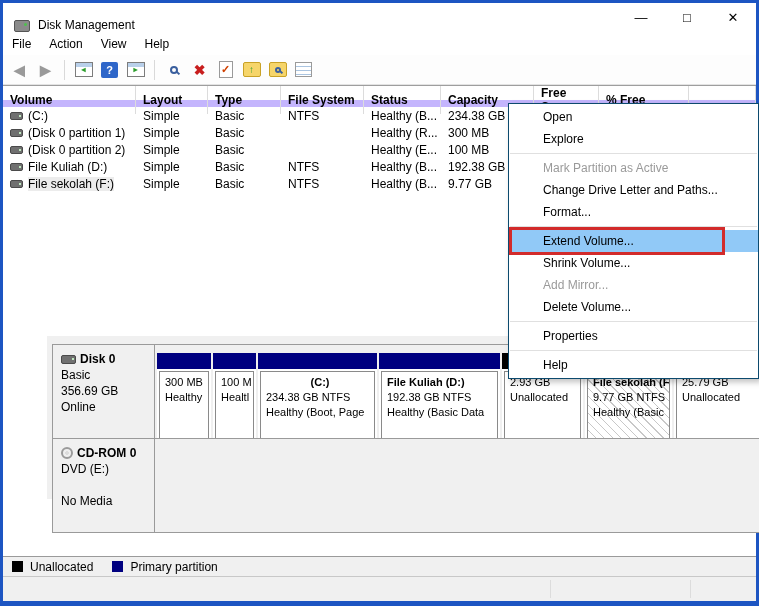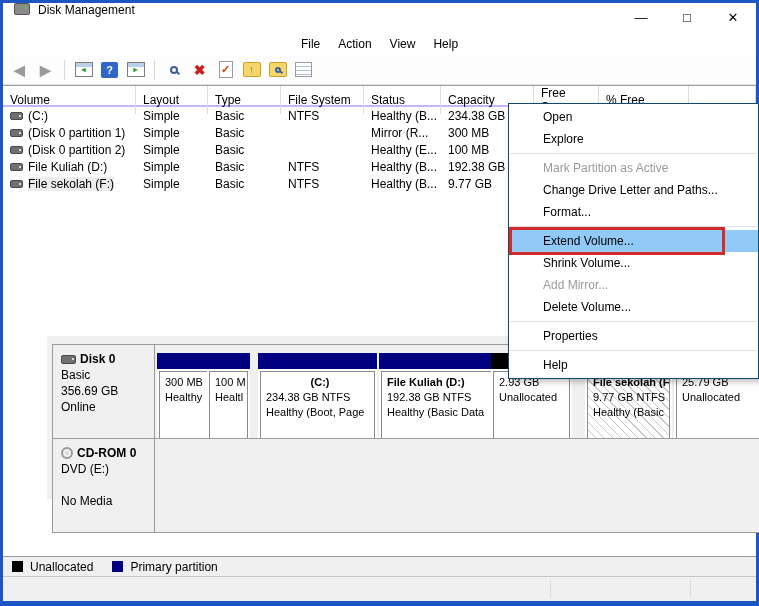--- a/index.html
+++ b/index.html
@@ -1,49 +1,49 @@
 <!DOCTYPE html>
 <html><head>
 <meta charset="utf-8">
 <style>
   * { margin:0; padding:0; box-sizing:border-box; }
   html,body { width:759px; height:606px; overflow:hidden; font-family:"Liberation Sans",sans-serif; }
   .window { position:absolute; inset:0; border:3px solid #1d55c2; border-bottom-width:5px; background:#fff; }
 
   
-  .titlebar { position:absolute; left:0; top:0; width:753px; height:29px; background:#fff; display:flex; align-items:flex-start; }
+  .titlebar { position:absolute; left:0; top:0; width:753px; height:29px; background:#fff; display:flex; align-items:flex-end; }
   .title-icon { width:16px; height:12px; margin:0 8px 0 11px; background:#8a8a8a; border:1px solid #555; border-radius:2px; position:relative; }
   .title-icon:before { content:""; position:absolute; right:2px; top:2px; width:3px; height:3px; background:#4cc24c; border-radius:50%; }
   .title-text { font-size:12px; color:#000; }
   .win-controls { margin-left:auto; display:flex; height:100%; }
   .win-btn { width:46px; height:100%; display:flex; align-items:center; justify-content:center; font-size:13px; color:#000; }
 
   
-  .menubar { position:absolute; left:0; top:29px; width:753px; height:23px; background:#fff; display:flex; align-items:center; font-size:12px;justify-content:center; }
+  .menubar { position:absolute; left:0; top:29px; width:753px; height:23px; background:#fff; display:flex; align-items:center; font-size:12px; }
   .menu-item { padding:3px 9px; }
 
   
   .toolbar { position:absolute; left:0; top:52px; width:753px; height:30px; background:#fdfdfd; border-bottom:1px solid #e3e3e3; display:flex; align-items:center; padding-left:6px; gap:5px; }
   .tb-sep { width:1px; height:20px; background:#d9d9d9; margin:0 3px; }
   .tbi { width:21px; height:20px; display:flex; align-items:center; justify-content:center; font-size:13px; }
   .arrow { color:#9a9a9a; font-size:14px; font-weight:bold; }
   .ic-win { width:18px; height:15px; border:1px solid #7c7c7c; background:linear-gradient(#b9d0ea 0 4px, #fff 4px); display:flex; align-items:center; justify-content:center; font-size:8px; color:#2e9e2e; font-weight:bold; }
   .ic-help { width:17px; height:16px; background:#2e66c9; color:#fff; font-weight:bold; font-size:11px; display:flex; align-items:center; justify-content:center; border-radius:2px; }
   .ic-x { color:#c81e1e; font-weight:bold; font-size:14px; }
   .ic-doc { width:14px; height:17px; border:1px solid #9a9a9a; background:#fff; color:#d04000; font-size:11px; font-weight:bold; display:flex; align-items:center; justify-content:center; }
   .ic-folder { width:18px; height:15px; background:#f6d56a; border:1px solid #c9a227; border-radius:2px; display:flex; align-items:center; justify-content:center; font-size:10px; font-weight:bold; }
   .ic-folder .up { color:#2e9e2e; }
   .mag { width:8px; height:8px; border:2px solid #3a5f9e; border-radius:50%; position:relative; }
   .mag:after { content:""; position:absolute; width:4px; height:2px; background:#3a5f9e; transform:rotate(45deg); right:-4px; bottom:-2px; }
   .ic-list { width:17px; height:15px; border:1px solid #9a9a9a; background:repeating-linear-gradient(#fff 0 3px, #aac4e0 3px 4px); }
 
   
   .volume-pane { position:absolute; left:0; top:82px; width:753px; height:251px; background:#fff; border-top:1px solid #9e9e9e; font-size:12px; }
   .vrow { display:grid; grid-template-columns:133px 72px 73px 83px 77px 93px 65px 90px 1fr; align-items:center; height:17px; }
-  .vhead { height:21px; border-bottom:2px solid #c4b5fd; }
+  .vhead { height:21px; border-bottom:7px solid #c4b5fd;font-weight:bold; }
   .vhead > div { height:100%; display:flex; align-items:center; padding-left:7px; border-right:1px solid #dcdcdc; color:#000; }
   .vcell { padding-left:7px; white-space:nowrap; overflow:hidden; }
   .vol-name { display:flex; align-items:center; gap:5px; padding-left:7px; }
   .drive-ico { width:13px; height:8px; background:#707070; border-radius:2px; border:1px solid #4a4a4a; flex:none; position:relative; }
   .drive-ico:before { content:""; position:absolute; right:1px; top:2px; width:2px; height:2px; background:#bfe8bf; }
   .sel-label { background:#ececec; }
 
   
   .graphic-pane { position:absolute; left:0; top:333px; width:753px; height:163px; background:#f0f0f0;margin-left:44px; }
   .disk-row { position:absolute; left:5px; width:728px; border:1px solid #9a9a9a; background:#f0f0f0; }
@@ -170,21 +170,21 @@
         <div></div>
     </div>
     <div class="vrow">
       <div class="vol-name">
           <span class="drive-ico"></span>
           <span>(Disk 0 partition 1)</span>
         </div>
       <div class="vcell">Simple</div>
       <div class="vcell">Basic</div>
       <div class="vcell"></div>
-      <div class="vcell">Mirror (R...</div>
+      <div class="vcell">Healthy (R...</div>
       <div class="vcell">300 MB</div>
       <div></div>
         <div></div>
         <div></div>
     </div>
     <div class="vrow">
       <div class="vol-name">
           <span class="drive-ico"></span>
           <span>(Disk 0 partition 2)</span>
         </div>
@@ -240,21 +240,21 @@
         <div>Online</div>
       </div>
       <div class="blocks">
         <div class="pblock" style="left:2px;width:54px">
           <div class="pbar primary"></div>
           <div class="pbody">
               <div>300 MB</div>
               <div>Healthy</div>
             </div>
         </div>
-        <div class="pblock" style="left:52px;width:43px">
+        <div class="pblock" style="left:58px;width:43px">
           <div class="pbar primary"></div>
           <div class="pbody">
               <div>100 M</div>
               <div>Healtl</div>
             </div>
         </div>
         <div class="pblock" style="left:103px;width:119px">
           <div class="pbar primary"></div>
           <div class="pbody">
               <div class="pline1" style="text-align:center">(C:)</div>
@@ -263,21 +263,21 @@
             </div>
         </div>
         <div class="pblock" style="left:224px;width:121px">
           <div class="pbar primary"></div>
           <div class="pbody">
               <div class="pline1">File Kuliah  (D:)</div>
               <div>192.38 GB NTFS</div>
               <div>Healthy (Basic Data</div>
             </div>
         </div>
-        <div class="pblock" style="left:336px;width:81px">
+        <div class="pblock" style="left:347px;width:81px">
           <div class="pbar unalloc"></div>
           <div class="pbody">
               <div>2.93 GB</div>
               <div>Unallocated</div>
             </div>
         </div>
         <div class="pblock" style="left:430px;width:87px">
           <div class="pbar primary"></div>
           <div class="pbody hatch">
               <div class="pline1">File sekolah  (F</div>

